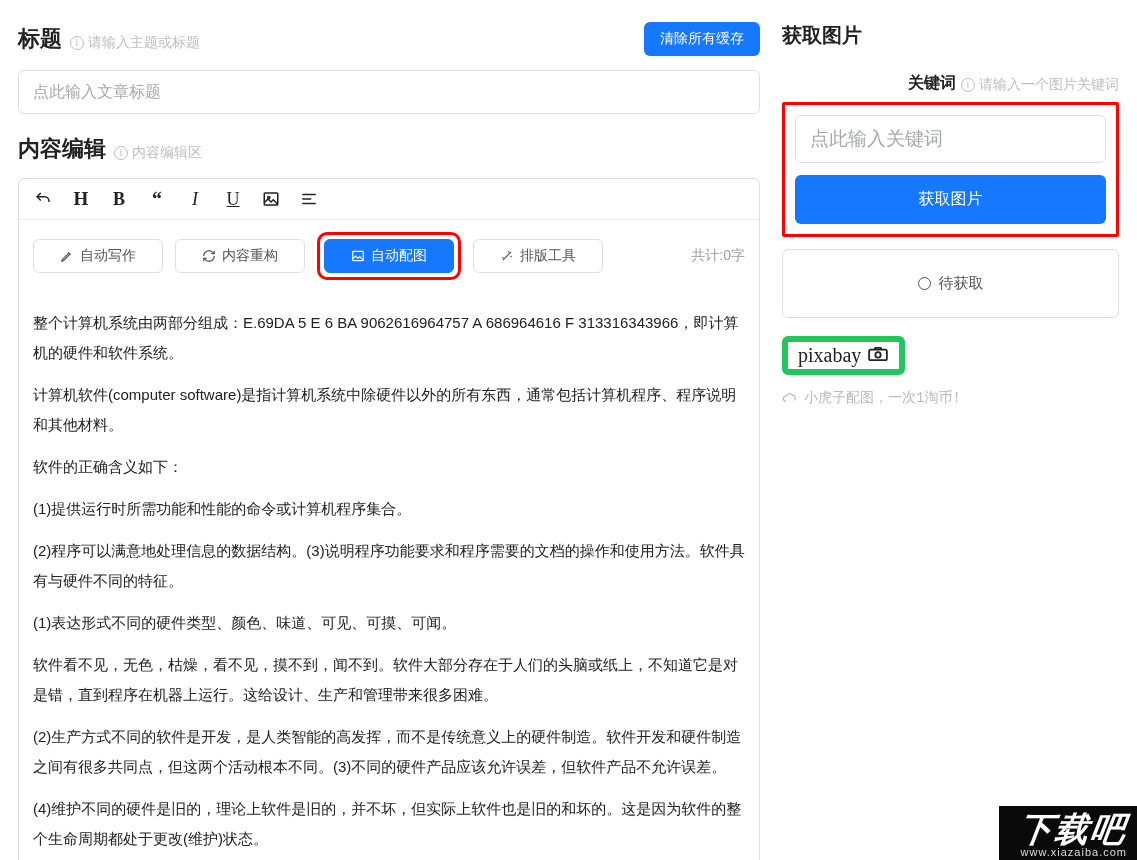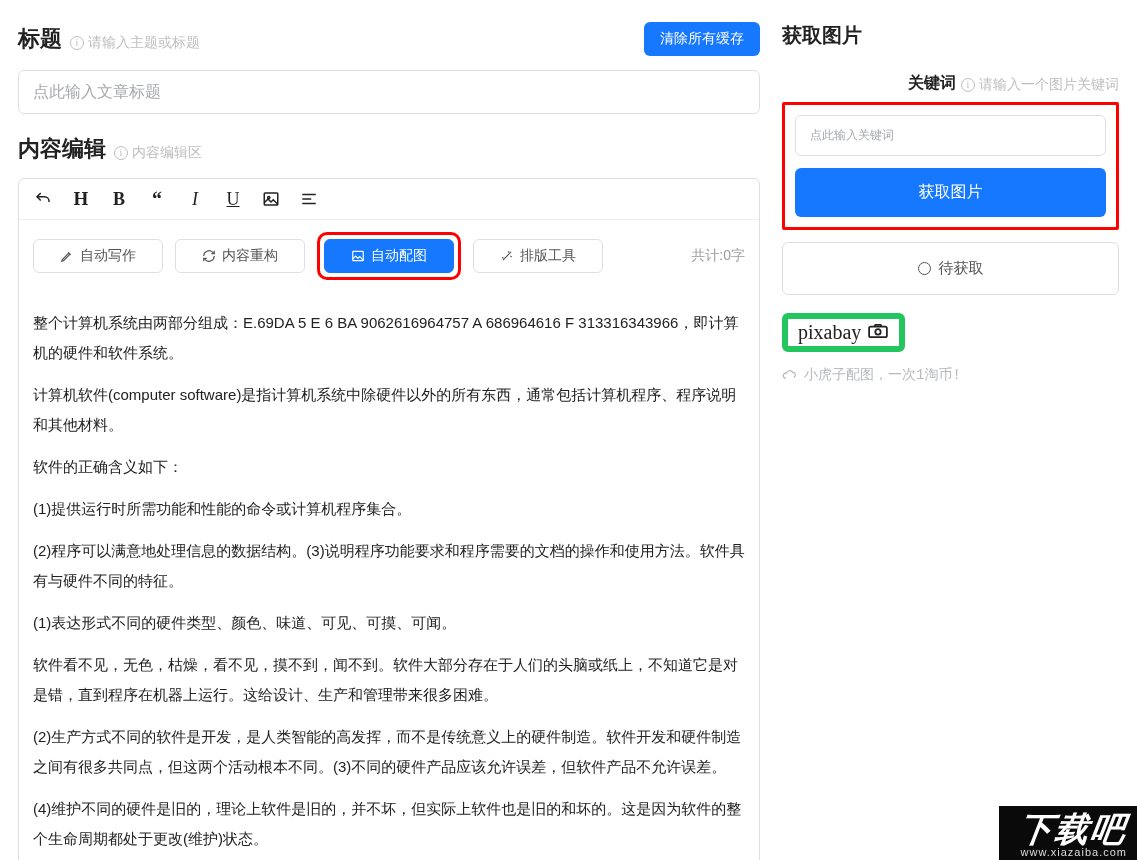--- a/index.html
+++ b/index.html
@@ -169,42 +169,42 @@
   border: 3px solid #ff0000;
   padding: 10px;
   border-radius: 2px;
   margin-bottom: 12px;
 }
 .kw-input {
   width: 100%;
   border: 1px solid #dcdfe6;
   border-radius: 6px;
   padding: 12px 14px;
-  font-size: 12px;
+  font-size: 19px;
   margin-bottom: 12px;
   font-family: Liberation Serif, serif;
 }
 .kw-input::placeholder { color: #a7a9ad; }
 .fetch-btn {
   width: 100%;
   background: #1677ff;
   color: #fff;
   border: none;
   border-radius: 6px;
   padding: 14px 0;
   font-size: 16px;
   cursor: pointer;
 }
 .pending-btn {
   width: 100%;
   border: 1px solid #dcdfe6;
   background: #fff;
   color: #555;
   border-radius: 6px;
-  padding: 16px 0;
+  padding: 24px 0;
   font-size: 15px;
   display: flex;
   align-items: center;
   justify-content: center;
   gap: 8px;
   margin-bottom: 18px;
   cursor: pointer;
 }
 .circle-icon {
   width: 13px; height: 13px;

